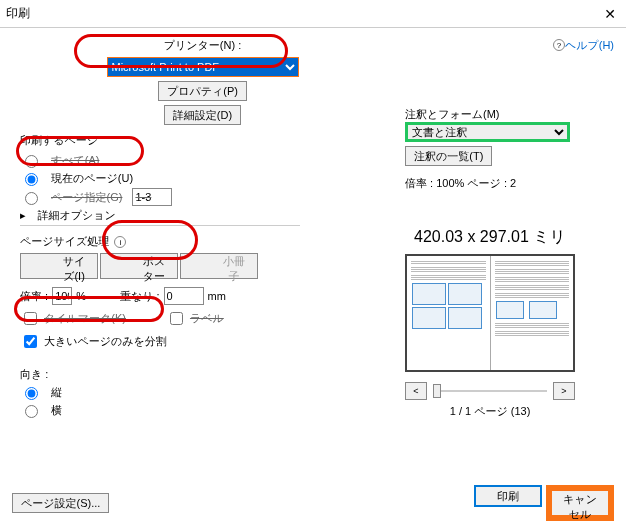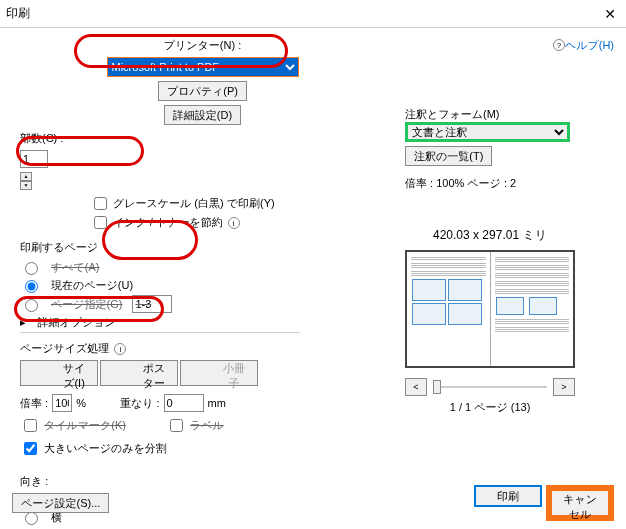--- a/index.html
+++ b/index.html
@@ -116,39 +116,20 @@
 
     <div class="row">
       <span>プリンター(N) :</span>
       <select class="printer-select">
         <option>Microsoft Print to PDF</option>
       </select>
       <button class="btn">プロパティ(P)</button>
       <button class="btn">詳細設定(D)</button>
     </div>
 
-    <div class="row" style="align-items: flex-start;">
-      <span>部数(C) :</span>
-      <input class="num" type="text" value="1" style="">
-      <span class="spinner-btns">
-          <span>▲</span>
-          <span>▼</span>
-        </span>
-      <div style="margin-left: 70px;">
-        <div class="checkbox-row">
-          <input type="checkbox" style="">
-          <span>グレースケール (白黒) で印刷(Y)</span>
-        </div>
-        <div class="checkbox-row">
-          <input type="checkbox" style="">
-          <span>インク / トナーを節約</span>
-          <span style="border:1px solid #888;border-radius:50%;width:12px;height:12px;font-size:8px;line-height:12px;text-align:center;margin-left:2px;">i</span>
-        </div>
-      </div>
-    </div>
 
     <div class="section-title">印刷するページ</div>
     <div class="radio-row strike">
       <input type="radio" name="range" style="">
       <span>すべて(A)</span>
     </div>
     <div class="radio-row">
       <input type="radio" name="range" checked="" style="">
       <span>現在のページ(U)</span>
     </div>
@@ -213,21 +194,21 @@
     <div>注釈とフォーム(M)</div>
     <select class="annot-select">
       <option>文書と注釈</option>
     </select>
     <div style="margin-top:4px;">
       <button class="btn">注釈の一覧(T)</button>
     </div>
 
     <div style="margin-top:10px">倍率 : 100% ページ : 2</div>
 
-    <div style="margin-top:36px;font-size:12px;text-align:center;width:170px">420.03 x 297.01 ミリ</div>
+    <div style="margin-top:36px;font-size:16px;text-align:center;width:170px">420.03 x 297.01 ミリ</div>
     <div class="preview-box">
       <div class="preview-page">
         <div class="pv-textblock" style="height:4px"></div>
         <div class="pv-textblock"></div>
         <div class="pv-textblock"></div>
         <div style="display:flex;flex-wrap:wrap;">
           <span class="pv-screenshot"></span>
             <span class="pv-screenshot"></span>
           <span class="pv-screenshot"></span>
             <span class="pv-screenshot"></span>

